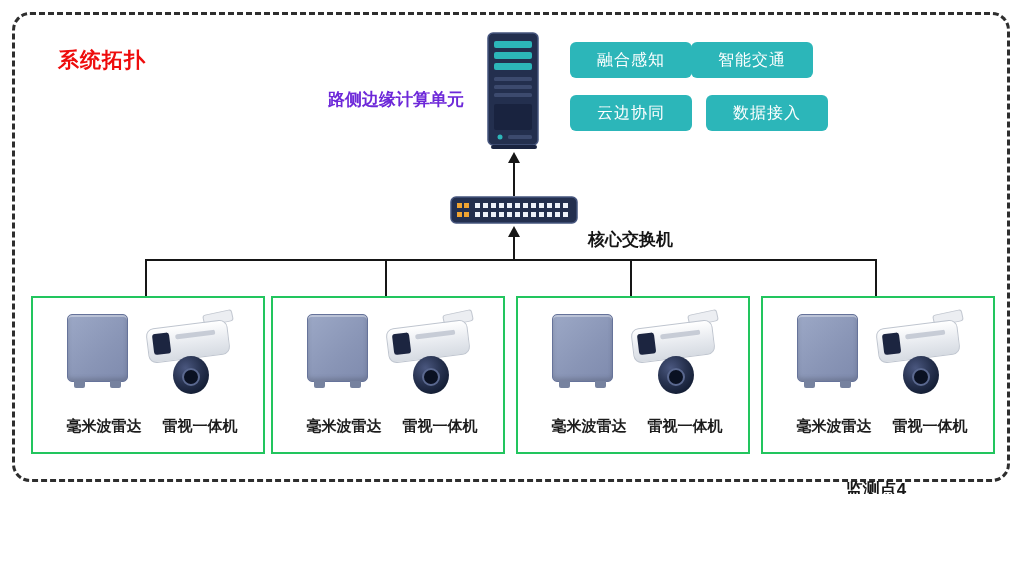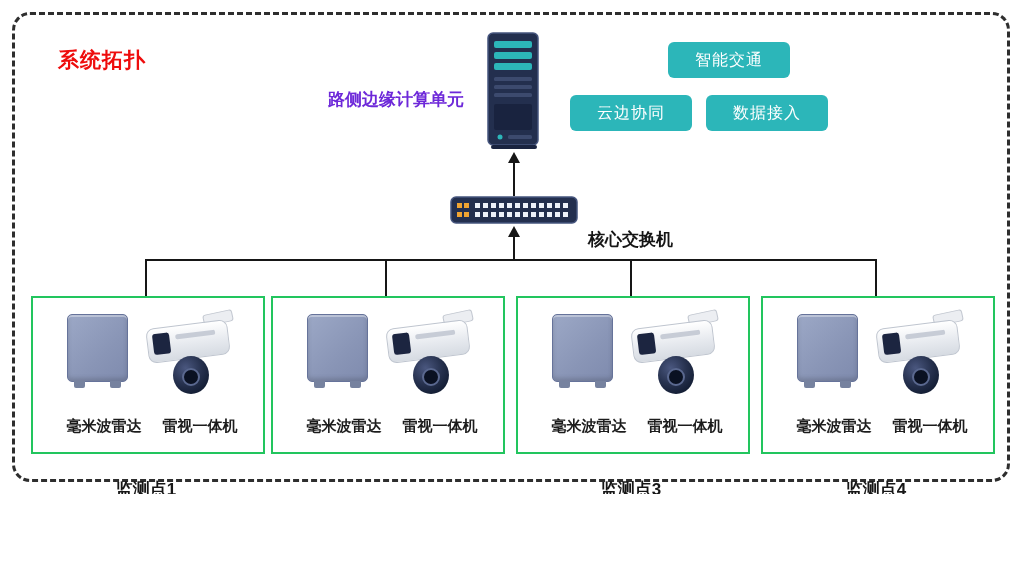--- a/index.html
+++ b/index.html
@@ -21,21 +21,21 @@
     position:absolute;left:292px;top:88px;width:172px;text-align:right;
     font-size:17px;font-weight:700;color:#6d28d9;
   }
   
   .badge{
     position:absolute;width:122px;height:36px;border-radius:6px;
     background:#2cb6b9;color:#ffffff;font-size:16px;
     display:flex;align-items:center;justify-content:center;letter-spacing:1px;
   }
   .b1{left:570px;top:42px;}
-  .b2{left:668px;top:42px;}
+  .b2{left:691px;top:42px;}
   .b3{left:570px;top:95px;}
   .b4{left:706px;top:95px;}
   
   .vline{position:absolute;width:2px;background:#161616;}
   .hline{position:absolute;height:2px;background:#161616;}
   .arrowhead{
     position:absolute;width:0;height:0;
     border-left:6px solid transparent;border-right:6px solid transparent;
     border-bottom:11px solid #161616;
   }
@@ -125,20 +125,21 @@
       <rect x="7" y="53" width="38" height="4" rx="1.5" fill="#3c4a6e"></rect>
       <rect x="7" y="61" width="38" height="4" rx="1.5" fill="#3c4a6e"></rect>
       <rect x="7" y="72" width="38" height="26" rx="2" fill="#19233f"></rect>
       <circle cx="13" cy="105" r="2.5" fill="#2cb6b9"></circle>
       <rect x="21" y="103" width="24" height="4" rx="1.5" fill="#3c4a6e"></rect>
       <rect x="4" y="113" width="46" height="4" rx="2" fill="#19233f"></rect>
     </svg>
   </span>
   <div class="server-label">路侧边缘计算单元</div>
 
+  <div class="badge b1">融合感知</div>
   <div class="badge b2">智能交通</div>
   <div class="badge b3">云边协同</div>
   <div class="badge b4">数据接入</div>
 
   <div class="arrowhead" style="left:508px;top:152px;"></div>
   <div class="vline" style="left:513px;top:161px;height:35px;"></div>
 
   <span class="switch">
     <svg width="128" height="28" viewBox="0 0 128 28">
       <rect x="1" y="1" width="126" height="26" rx="5" fill="#232f4e" stroke="#46557e" stroke-width="1.5"></rect>
@@ -189,21 +190,20 @@
       <div class="cam-arm"></div>
       <div class="cam-body">
           <div class="cam-window"></div>
           <div class="cam-stripe"></div>
         </div>
       <div class="cam-dome"></div>
     </div>
     <div class="dev-label radar-lb">毫米波雷达</div>
     <div class="dev-label cam-lb">雷视一体机</div>
   </div>
-  <div class="station-name" style="left:31px;">监测点1</div>
 
   <div class="station" style="left:271px;">
     <div class="radar"></div>
     <div class="cam">
       <div class="cam-arm"></div>
       <div class="cam-body">
           <div class="cam-window"></div>
           <div class="cam-stripe"></div>
         </div>
       <div class="cam-dome"></div>
@@ -218,21 +218,20 @@
       <div class="cam-arm"></div>
       <div class="cam-body">
           <div class="cam-window"></div>
           <div class="cam-stripe"></div>
         </div>
       <div class="cam-dome"></div>
     </div>
     <div class="dev-label radar-lb">毫米波雷达</div>
     <div class="dev-label cam-lb">雷视一体机</div>
   </div>
-  <div class="station-name" style="left:516px;">监测点3</div>
 
   <div class="station" style="left:761px;">
     <div class="radar"></div>
     <div class="cam">
       <div class="cam-arm"></div>
       <div class="cam-body">
           <div class="cam-window"></div>
           <div class="cam-stripe"></div>
         </div>
       <div class="cam-dome"></div>

